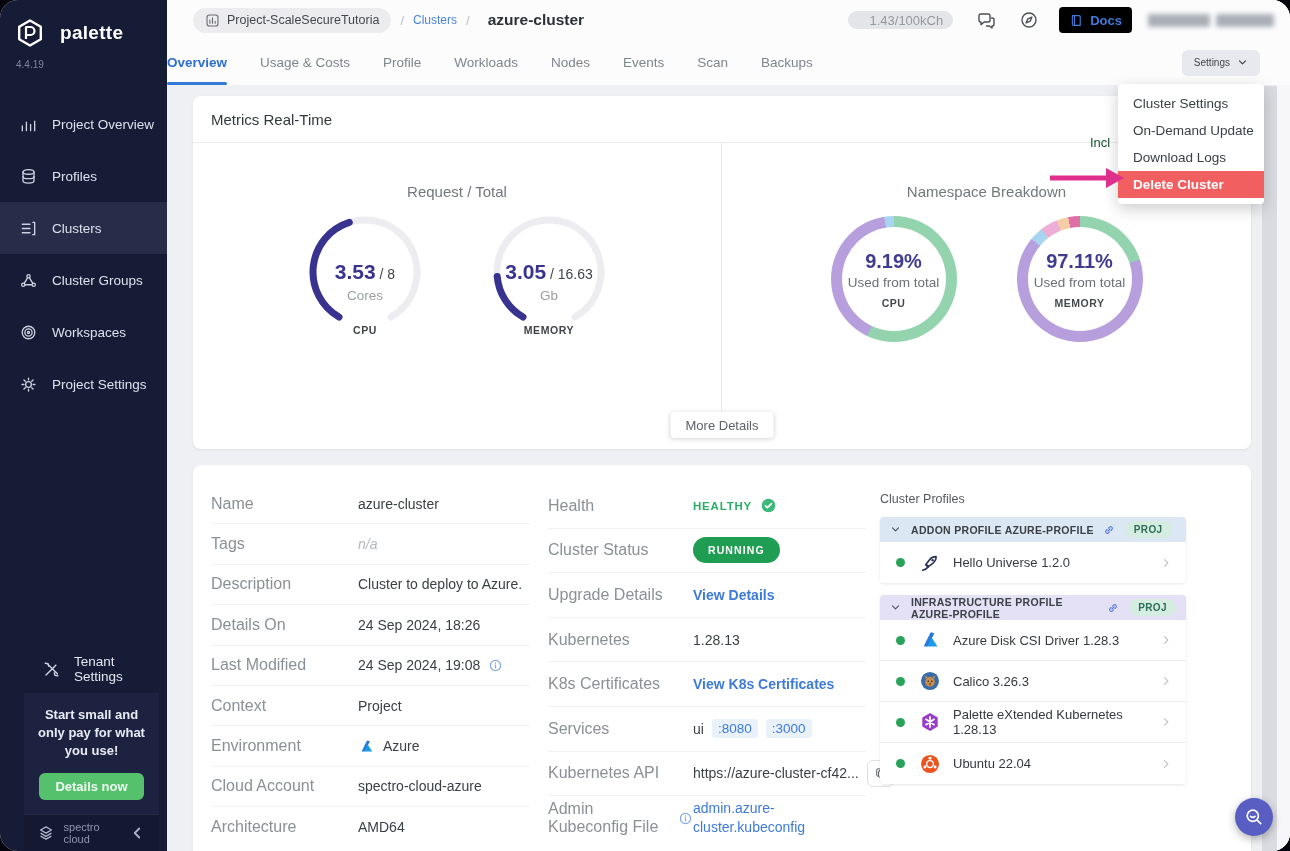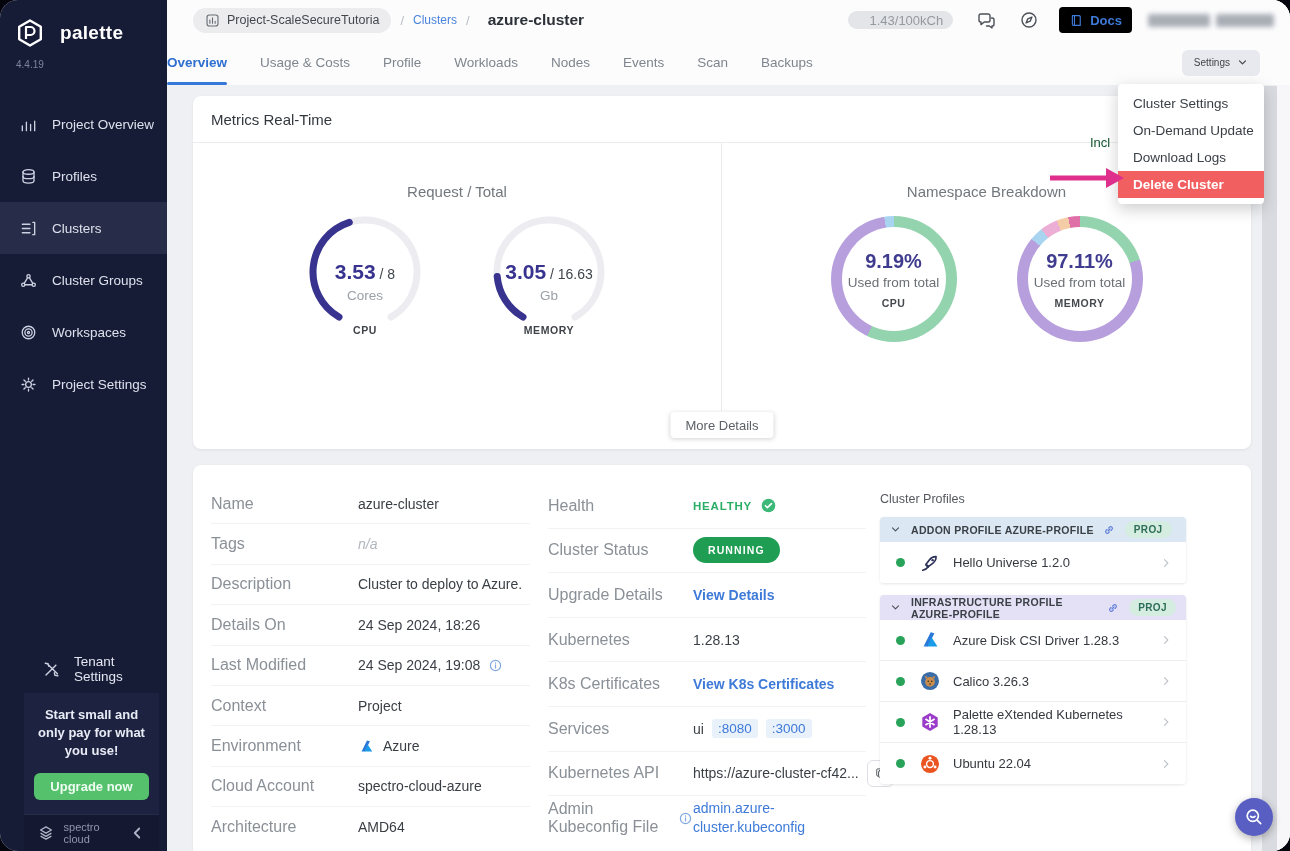--- a/index.html
+++ b/index.html
@@ -230,21 +230,21 @@
       <div class="tenant">
         <span class="icn">
             <svg viewBox="0 0 20 20" fill="none" stroke="currentColor" stroke-width="1.5" stroke-linecap="round" stroke-linejoin="round">
               <path d="M4.2 15.8 14.6 5.4M5.8 4.2l10.4 10.4M3.4 3.4l3 .5.6 2.6M16.6 16.6l-3-.5-.6-2.6"></path>
             </svg>
           </span>
         <span>Tenant Settings</span>
       </div>
       <div class="upgrade">
         <div class="upgrade-msg">Start small and only pay for what you use!</div>
-        <button class="upgrade-btn">Upgrade now</button>
+        <button class="upgrade-btn">Details now</button>
       </div>
       <div class="side-footer">
         <span class="icn">
             <svg viewBox="0 0 20 20" fill="none" stroke="currentColor" stroke-width="1.5" stroke-linejoin="round">
               <path d="M10 3.2 16 6.7 10 10.2 4 6.7z"></path>
               <path d="M4 10.2l6 3.5 6-3.5M4 13.4l6 3.4 6-3.4"></path>
             </svg>
           </span>
         <span class="footer-brand">spectro cloud</span>
         <span class="collapse icn">

